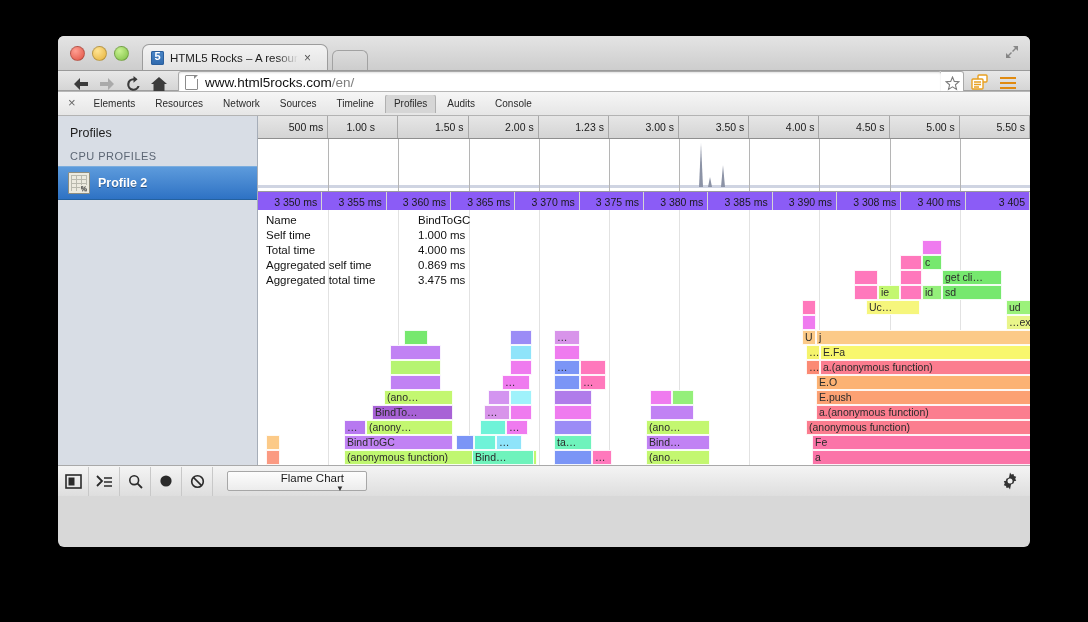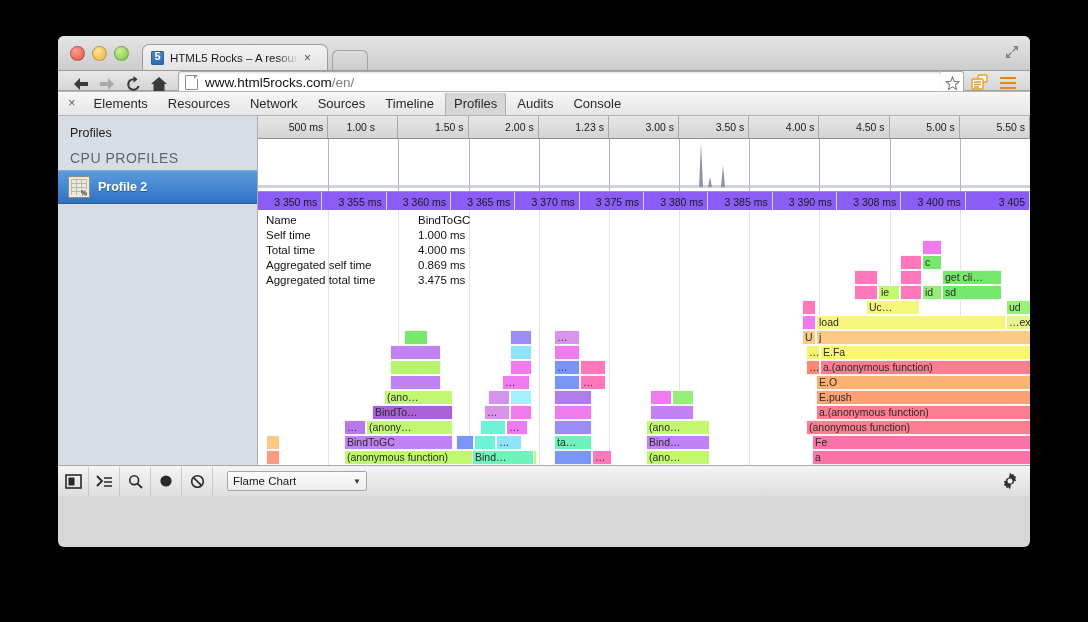--- a/index.html
+++ b/index.html
@@ -87,36 +87,36 @@
 
   
   .devtools{position:relative;height:404px;background:#f2f2f2;border-top:1px solid #b7b7b7;}
   .dt-tabs{
     height:24px;background:linear-gradient(to bottom,#f6f6f6,#e6e6e6);
     border-bottom:1px solid #b3b3b3;display:flex;align-items:center;
     padding-left:6px;box-sizing:border-box;
   }
   .dt-close{font-size:13px;color:#666;padding:0 8px 2px 4px;line-height:1;}
   .dt-tab{
-    font-size:13px;color:#2a2a2a;padding:3px 9px 4px;margin:0 1px;
+    font-size:10px;color:#2a2a2a;padding:3px 9px 4px;margin:0 1px;
     border-radius:2px 2px 0 0;white-space:nowrap;
   }
   .dt-tab.active{
     background:#d6d6d6;
     box-shadow:inset 1px 0 0 #b0b0b0,inset -1px 0 0 #b0b0b0;
   }
 
   .dt-body{position:absolute;left:0;right:0;top:24px;bottom:30px;display:flex;}
   .dt-sidebar{
     width:200px;flex:0 0 200px;background:#d8dde5;
     border-right:1px solid #a6adb8;box-sizing:border-box;
     padding-top:6px;
   }
   .side-title{font-size:12.5px;color:#1c1c1c;padding:4px 0 6px 12px;}
-  .side-group{font-size:14px;color:#5c6674;letter-spacing:.5px;padding:4px 0 4px 12px;}
+  .side-group{font-size:11px;color:#5c6674;letter-spacing:.5px;padding:4px 0 4px 12px;}
   .side-item{
     height:32px;display:flex;align-items:center;padding-left:10px;
     background:linear-gradient(to bottom,#5d9bdc,#2e72c4);
     border-top:1px solid #7badde;border-bottom:1px solid #24619f;
     color:#fff;font-size:12.5px;font-weight:bold;
     text-shadow:0 1px 0 rgba(0,0,0,.35);
   }
   .side-item .sicon{
     width:20px;height:20px;margin-right:8px;flex:0 0 auto;
     background:#eceadf;border:1px solid #8e8e80;border-radius:1px;
@@ -184,22 +184,22 @@
   .dt-bottom{
     position:absolute;left:0;right:0;bottom:0;height:30px;
     background:linear-gradient(to bottom,#f4f4f4,#dedede);
     border-top:1px solid #a9a9a9;display:flex;align-items:center;
   }
   .bbtn{width:30px;height:29px;display:flex;align-items:center;justify-content:center;border-right:1px solid #c8c8c8;}
   .combo{
     margin-left:14px;width:140px;height:20px;
     background:linear-gradient(to bottom,#fdfdfd,#ececec);
     border:1px solid #a7a7a7;border-radius:2px;
-    display:flex;align-items:center;justify-content:space-between;
-    padding:0 5px;box-sizing:border-box;font-size:11.5px;color:#1a1a1a;
+    display:flex;align-items:flex-end;justify-content:space-between;
+    padding:0 22px;box-sizing:border-box;font-size:11.5px;color:#1a1a1a;flex-direction:column;
   }
   .combo .caret{font-size:8px;color:#333;}
   .gear{margin-left:auto;margin-right:10px;width:20px;height:20px;display:flex;align-items:center;justify-content:center;}
 </style>
 </head>
 <body>
 
 <div class="desktop">
 
   <div class="window">
@@ -431,21 +431,20 @@
               <div class="bar" style="left: 548px; width: 342px; top: 210px; background: rgb(251, 125, 143);">(anonymous function)</div>
               <div class="bar" style="left: 558px; width: 332px; top: 195px; background: rgb(251, 125, 143);">a.(anonymous function)</div>
               <div class="bar" style="left: 558px; width: 332px; top: 180px; background: rgb(252, 161, 115);">E.push</div>
               <div class="bar" style="left: 558px; width: 332px; top: 165px; background: rgb(252, 178, 115);">E.O</div>
               <div class="bar" style="left: 548px; width: 14px; top: 150px; background: rgb(251, 138, 116);">…</div>
               <div class="bar" style="left: 562px; width: 328px; top: 150px; background: rgb(251, 125, 143);">a.(anonymous function)</div>
               <div class="bar" style="left: 548px; width: 14px; top: 135px; background: rgb(245, 243, 107);">…</div>
               <div class="bar" style="left: 562px; width: 328px; top: 135px; background: rgb(248, 247, 109);">E.Fa</div>
               <div class="bar" style="left: 544px; width: 14px; top: 120px; background: rgb(252, 202, 136);">U</div>
               <div class="bar" style="left: 558px; width: 296px; top: 120px; background: rgb(252, 202, 136);">j</div>
-              <div class="bar" style="left: 558px; width: 190px; top: 105px; background: rgb(246, 246, 124);">load</div>
               <div class="bar" style="left: 544px; width: 14px; top: 105px; background: rgb(239, 123, 239);"></div>
               <div class="bar" style="left: 748px; width: 106px; top: 105px; background: rgb(233, 245, 138);">…execute</div>
               <div class="bar" style="left: 608px; width: 54px; top: 90px; background: rgb(246, 246, 124);">Uc…</div>
               <div class="bar" style="left: 544px; width: 14px; top: 90px; background: rgb(255, 120, 188);"></div>
               <div class="bar" style="left: 748px; width: 106px; top: 90px; background: rgb(155, 242, 122);">ud</div>
               <div class="bar" style="left: 596px; width: 24px; top: 75px; background: rgb(255, 120, 188);"></div>
               <div class="bar" style="left: 620px; width: 22px; top: 75px; background: rgb(195, 247, 112);">ie</div>
               <div class="bar" style="left: 642px; width: 22px; top: 75px; background: rgb(255, 120, 188);"></div>
               <div class="bar" style="left: 664px; width: 20px; top: 75px; background: rgb(148, 239, 122);">id</div>
               <div class="bar" style="left: 684px; width: 60px; top: 75px; background: rgb(118, 232, 110);">sd</div>

